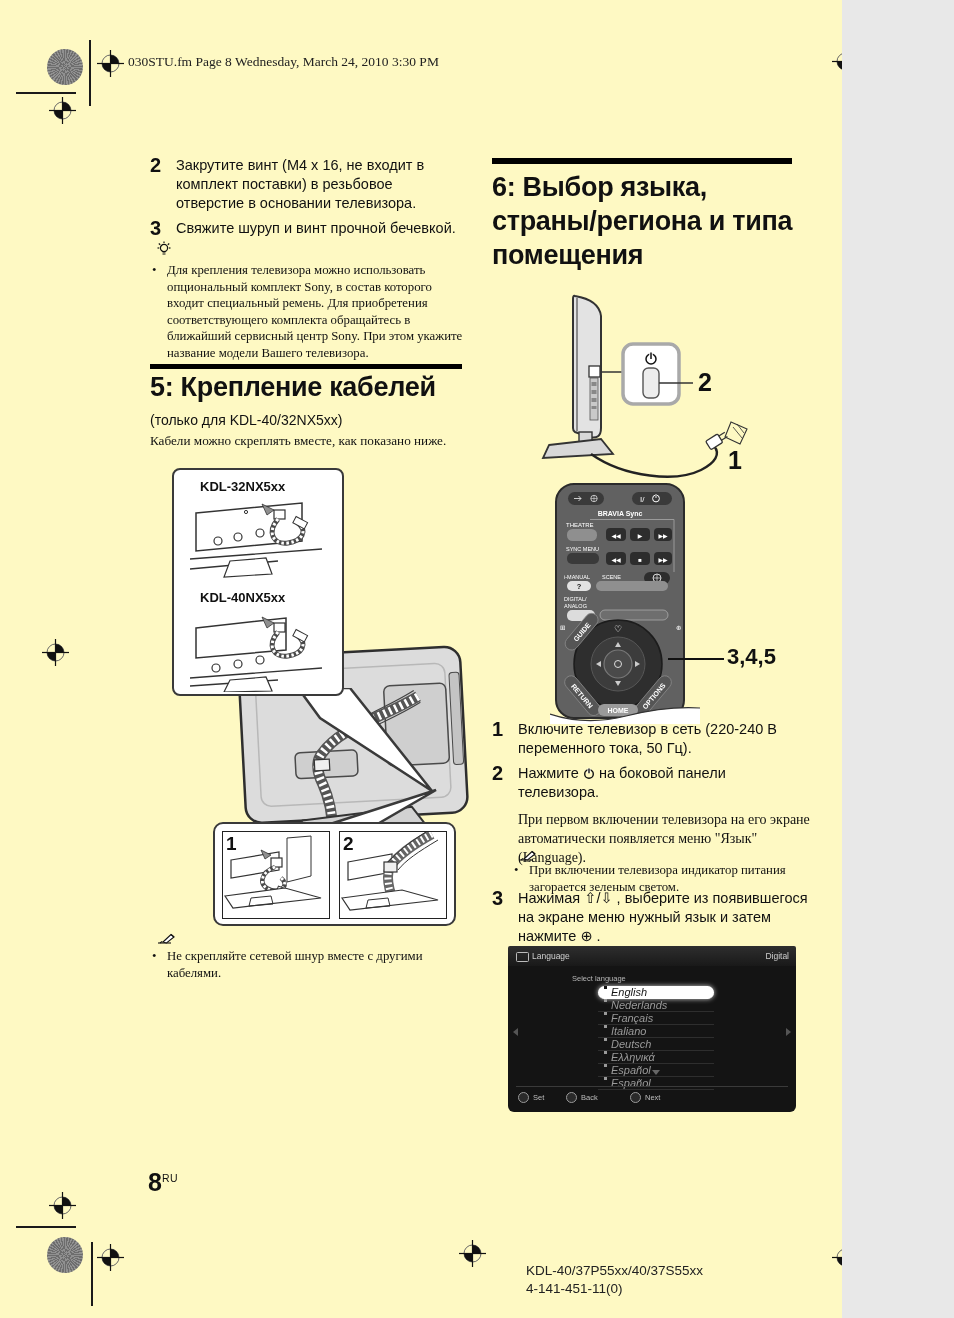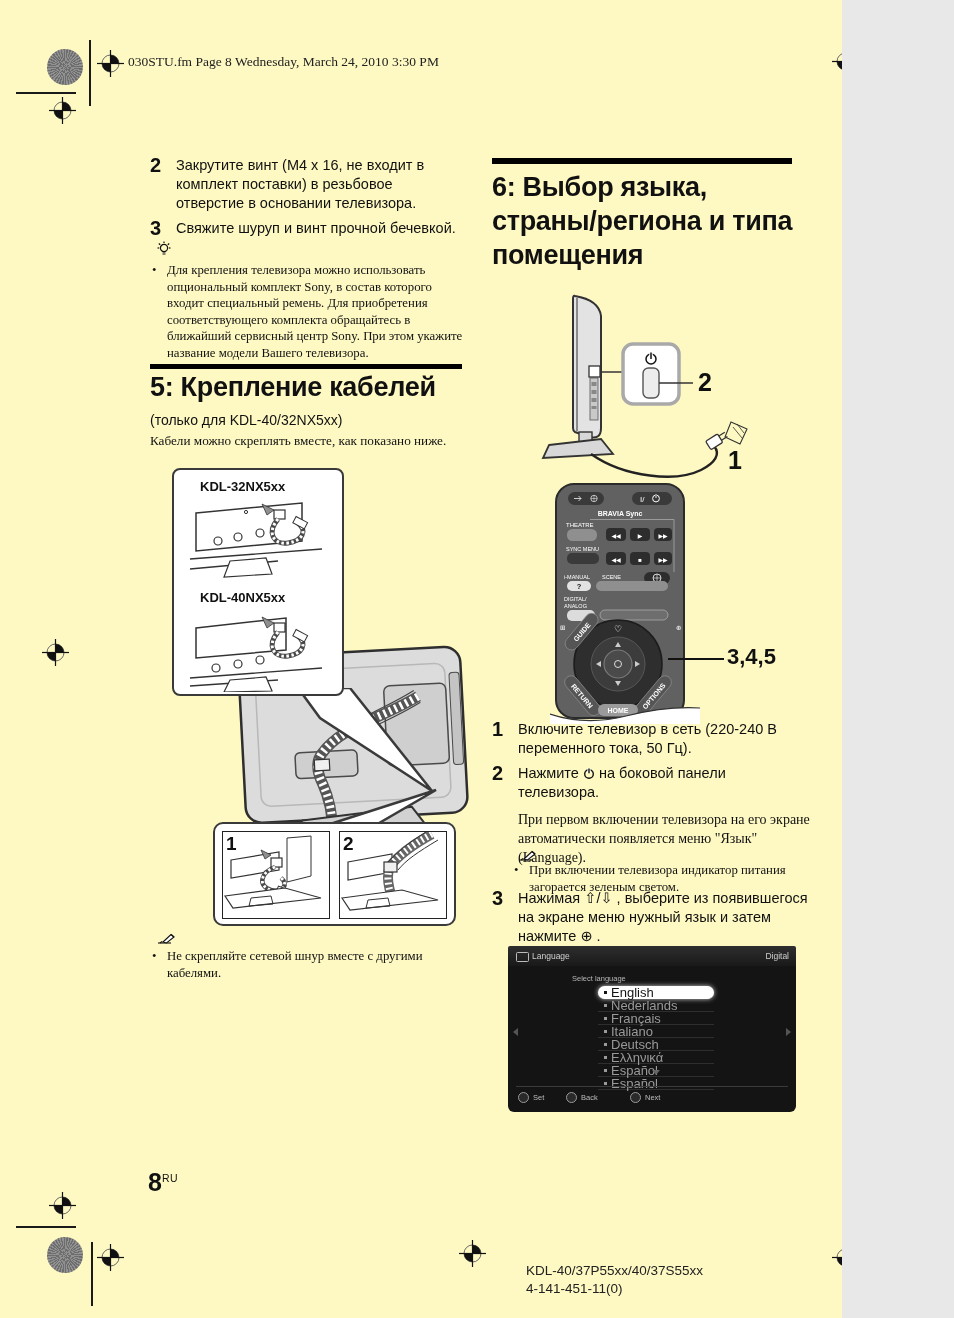--- a/index.html
+++ b/index.html
@@ -35,22 +35,22 @@
   .footer-code{position:absolute;right:139px;text-align:left;font-size:13.5px;line-height:18px;color:#222;}
   
   .lang-screen{position:absolute;background:#141414;border-radius:6px;z-index:4;}
   .ls-header{position:absolute;left:0;top:0;right:0;height:20px;
              background:linear-gradient(#2e2e2e,#191919);border-radius:2px 2px 0 0;}
   .ls-title{position:absolute;left:24px;top:5px;font-size:8.5px;color:#cfcfcf;}
   .ls-signal{position:absolute;right:7px;top:5px;font-size:8.5px;color:#cfcfcf;}
   .ls-tvicon{position:absolute;left:8px;top:6px;width:11px;height:8px;border:1px solid #bbb;border-radius:1.5px;}
   .ls-prompt{position:absolute;left:64px;top:28px;font-size:7.5px;color:#b5b5b5;}
   .ls-list{position:absolute;left:90px;top:40px;width:116px;}
-  .ls-row{position:relative;height:12px;display:flex;align-items:center;
-          border-bottom:1px solid #2e2e2e;color:#9a9a9a;font-size:13px;}
+  .ls-row{position:relative;height:12px;display:flex;align-items:flex-start;
+          border-bottom:1px solid #2e2e2e;color:#9a9a9a;font-size:11px;font-style:italic;}
   .ls-row .sq{width:3px;height:3px;background:#9a9a9a;margin:0 4px 0 6px;flex:none;}
   .ls-row.selected{background:#fff;border-radius:7px;color:#141414;border-bottom:1px solid #fff;
                    box-shadow:0 0 5px rgba(255,255,255,.8);}
   .ls-row.selected .sq{background:#141414;}
   .ls-arrow{position:absolute;top:82px;width:0;height:0;border-top:4px solid transparent;border-bottom:4px solid transparent;}
   .ls-arrow.left{left:5px;border-right:5px solid #555;}
   .ls-arrow.right{right:5px;border-left:5px solid #555;}
   .ls-down{position:absolute;left:144px;top:124px;width:0;height:0;
            border-left:4px solid transparent;border-right:4px solid transparent;border-top:5px solid #666;}
   .ls-sep{position:absolute;left:8px;right:8px;top:140px;height:1px;background:#3a3a3a;}

